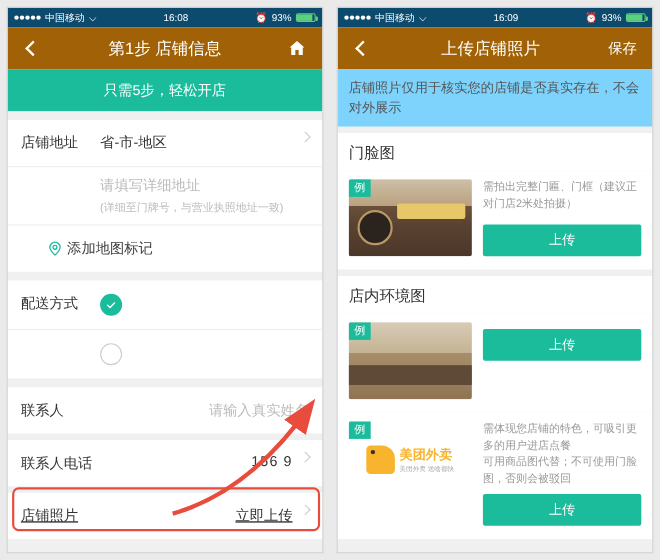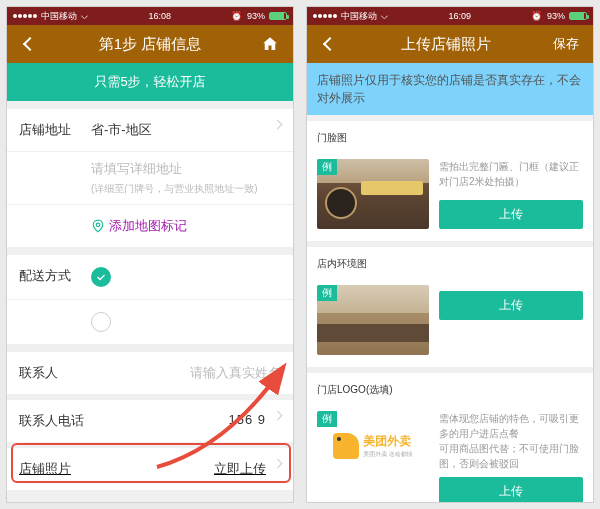--- a/index.html
+++ b/index.html
@@ -1,21 +1,21 @@
 <!DOCTYPE html>
 <html><head>
 <meta charset="utf-8">
 <style>
   * { box-sizing: border-box; margin: 0; padding: 0; }
   body { font-family: -apple-system, "PingFang SC", "Hiragino Sans GB", sans-serif; background: #eaeaea; }
   .container { display: flex; gap: 12px; padding: 6px; }
   .phone { width: 290px; background: #f0f0f0; border: 1px solid #d0d0d0; position: relative; overflow: hidden; }
 
   
-  .status { height: 18px; background: #7f1d1d; color: #fff; font-size: 9px; display: flex; align-items: center; padding: 0 6px; justify-content: space-between; }
+  .status { height: 18px; background: #0c4a6e; color: #fff; font-size: 9px; display: flex; align-items: center; padding: 0 6px; justify-content: space-between; }
   .status .left, .status .right { display: flex; align-items: center; gap: 4px; }
   .dots { display: flex; gap: 1px; }
   .dot { width: 4px; height: 4px; background: #fff; border-radius: 50%; }
   .wifi { font-size: 9px; }
   .battery { width: 18px; height: 8px; border: 1px solid #5ad17a; border-radius: 2px; position: relative; }
   .battery::after { content: ''; position: absolute; right: -3px; top: 2px; width: 2px; height: 4px; background: #5ad17a; border-radius: 0 1px 1px 0; }
   .battery-fill { background: #5ad17a; height: 100%; width: 90%; }
   .alarm { font-size: 9px; }
 
   
@@ -34,36 +34,36 @@
   .cell { display: flex; padding: 12px 12px; border-bottom: 1px solid #eee; font-size: 13px; position: relative; }
   .cell:last-child { border-bottom: none; }
   .cell .label { width: 72px; color: #333; }
   .cell .value { flex: 1; color: #333; }
   .cell .hint { color: #aaa; font-size: 10px; margin-top: 3px; }
   .cell .right-side { color: #bbb; flex:1; text-align: right; }
   .chevron-right { width: 7px; height: 7px; border-right: 1.5px solid #ccc; border-top: 1.5px solid #ccc; transform: rotate(45deg); margin-left: 8px; flex: none; }
   .cell-address-detail { padding-left: 84px; display: block; padding-top: 8px; padding-bottom: 8px; }
   .cell-address-detail .pl { color: #bbb; font-size: 13px; }
   .cell-address-detail .sub { color: #bbb; font-size: 10px; margin-top: 4px; }
-  .cell-map { padding-left: 84px; color: #a21caf; font-size: 13px; display: flex; align-items: center; gap: 4px; }
+  .cell-map { padding-left: 36px; color: #404040; font-size: 13px; display: flex; align-items: center; gap: 4px; }
   .pin-icon { width: 14px; height: 14px; }
 
   .check-circle { width: 20px; height: 20px; border-radius: 50%; background: #1abc9c; display: flex; align-items: center; justify-content: center; flex: none; }
   .check-circle svg { width: 12px; height: 12px; stroke: #fff; fill: none; stroke-width: 2.5; }
   .empty-circle { width: 20px; height: 20px; border-radius: 50%; border: 1.5px solid #ccc; flex: none; }
 
   
   .highlight-box { position: absolute; border: 2px solid #e74c3c; border-radius: 6px; pointer-events: none; }
 
   
   .arrow-svg { position: absolute; pointer-events: none; }
 
   
   .notice { background: #7dd3fc; font-size: 12px; color: #555; padding: 8px 10px; line-height: 1.5; }
-  .section-title { background: #fff; font-size: 10px; color: #333; padding: 10px 10px 6px 10px; margin-top: 6px; }
+  .section-title { background: #fff; font-size: 14px; color: #333; padding: 10px 10px 6px 10px; margin-top: 6px; }
   .upload-row { background: #fff; display: flex; padding: 8px 10px 12px 10px; gap: 10px; }
   .thumb { width: 112px; height: 70px; background: #eee; border-radius: 2px; position: relative; overflow: hidden; flex: none; }
   .thumb .tag { position: absolute; top: 0; left: 0; background: #1abc9c; color: #fff; font-size: 10px; padding: 1px 5px; }
   .thumb-body { width: 100%; height: 100%; }
   .upload-side { flex: 1; display: flex; flex-direction: column; }
   .desc { font-size: 10px; color: #999; line-height: 1.5; flex: 1; }
   .upload-btn { background: #1abc9c; color: #fff; font-size: 12px; text-align: center; padding: 6px 0; border-radius: 2px; margin-top: 6px; }
 
   
   .store-img { background: linear-gradient(180deg,#cdbfa6 0%,#b9a17f 35%,#6a503a 35%,#5a4230 60%,#4a372a 100%); position: relative; }
@@ -237,21 +237,20 @@
     <div class="upload-row">
       <div class="thumb">
         <div class="thumb-body interior-img"></div>
         <div class="tag">例</div>
       </div>
       <div class="upload-side">
         <div class="upload-btn">上传</div>
       </div>
     </div>
 
-    <div class="section-title">门店LOGO(选填)</div>
     <div class="upload-row">
       <div class="thumb">
         <div class="thumb-body logo-img">
           <div class="kangaroo"></div>
           <div class="logo-text">
             <div class="a">美团外卖</div>
             <div class="b">美团外卖 送啥都快</div>
           </div>
         </div>
         <div class="tag">例</div>

